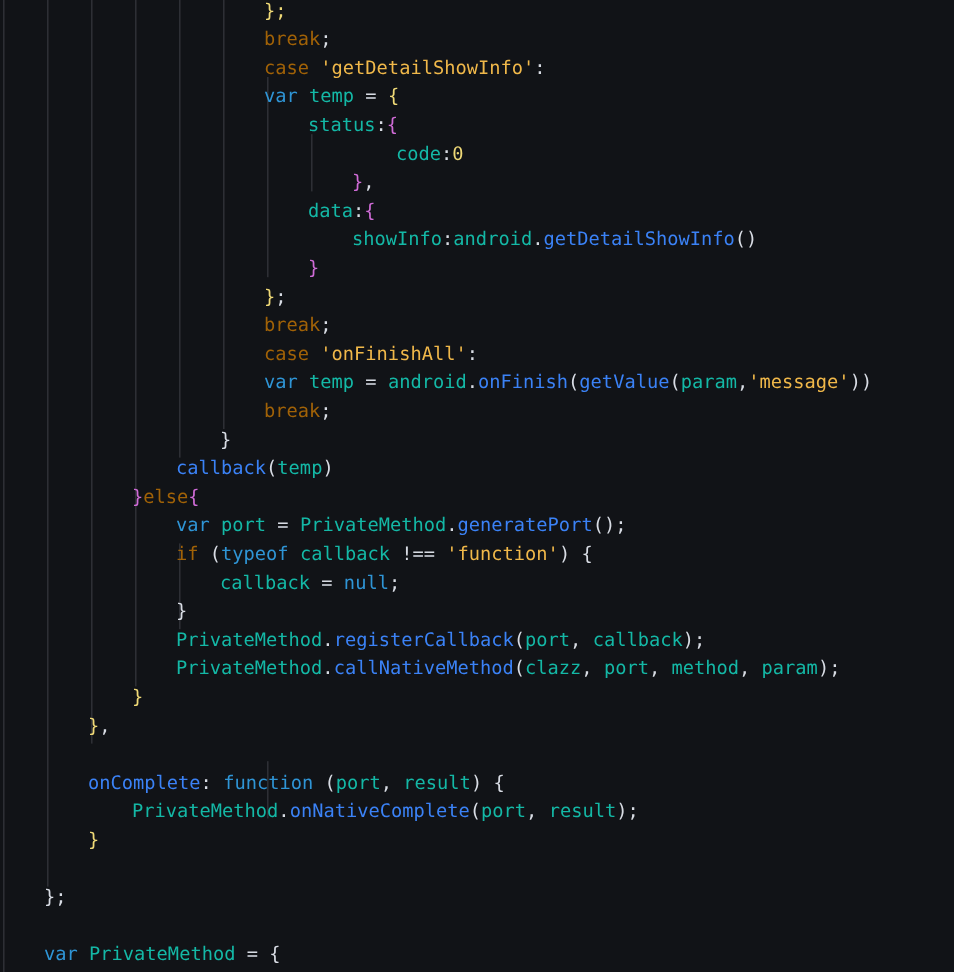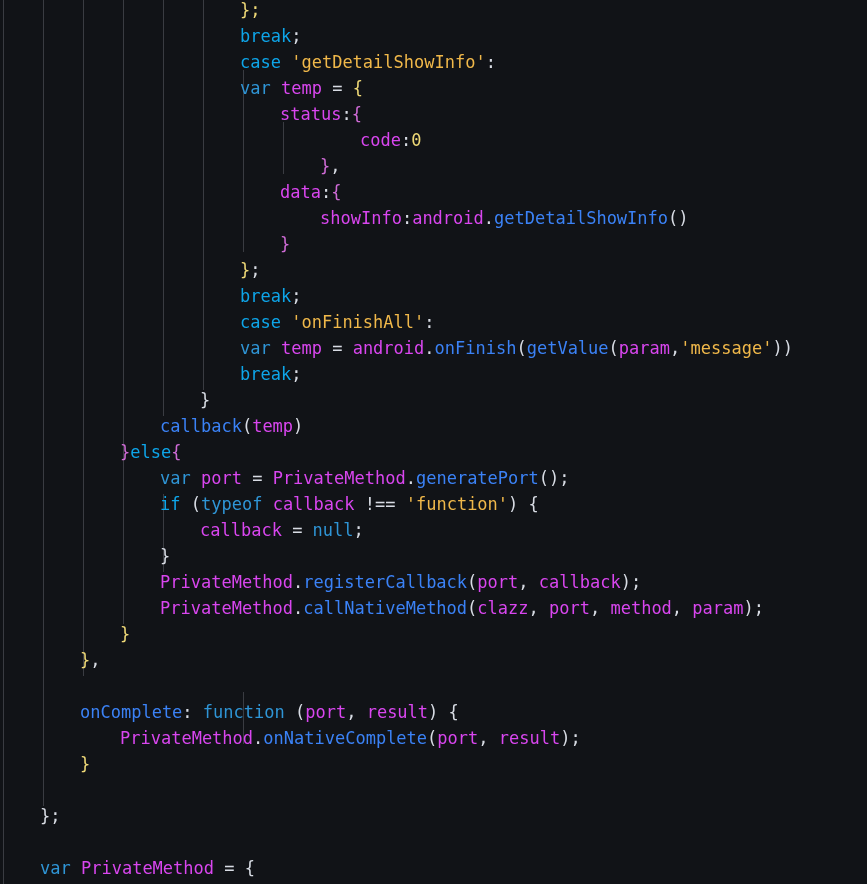--- a/index.html
+++ b/index.html
@@ -35,23 +35,23 @@
     white-space:pre;
     color:#c8ccd4;
   }
   .ln{
     height:26px;
     white-space:pre;
     padding:0;
     margin:0;
   }
   
-  .kw   {color:#0ea5e9;}   
+  .kw   {color:#a16207;}   
   .kw2  {color:#2f95d6;}   
-  .id   {color:#d946ef;}   
+  .id   {color:#14b8a6;}   
   .fn   {color:#3b82f6;}   
   .str  {color:#f0b84a;text-align:center;}   
   .num  {color:#efd977;}   
   .br   {color:#cf6bd6;}   
   .bry  {color:#efd977;}   
   .pl   {color:#d8dce4;}
 </style>
 </head>
 <body>
 

